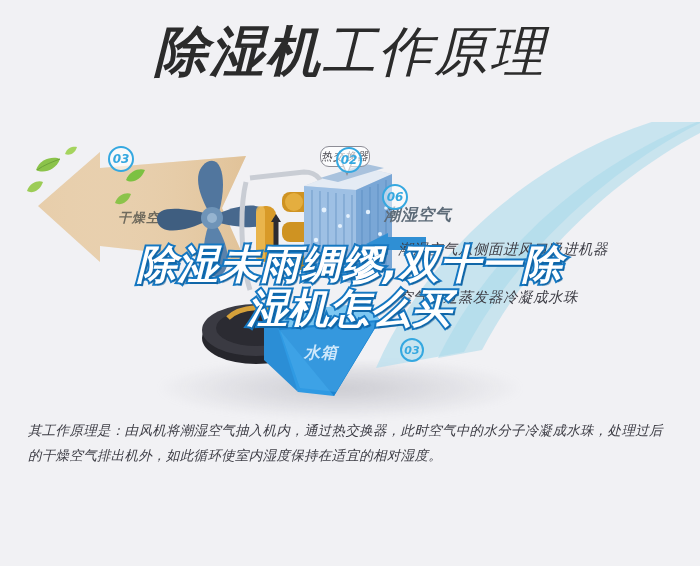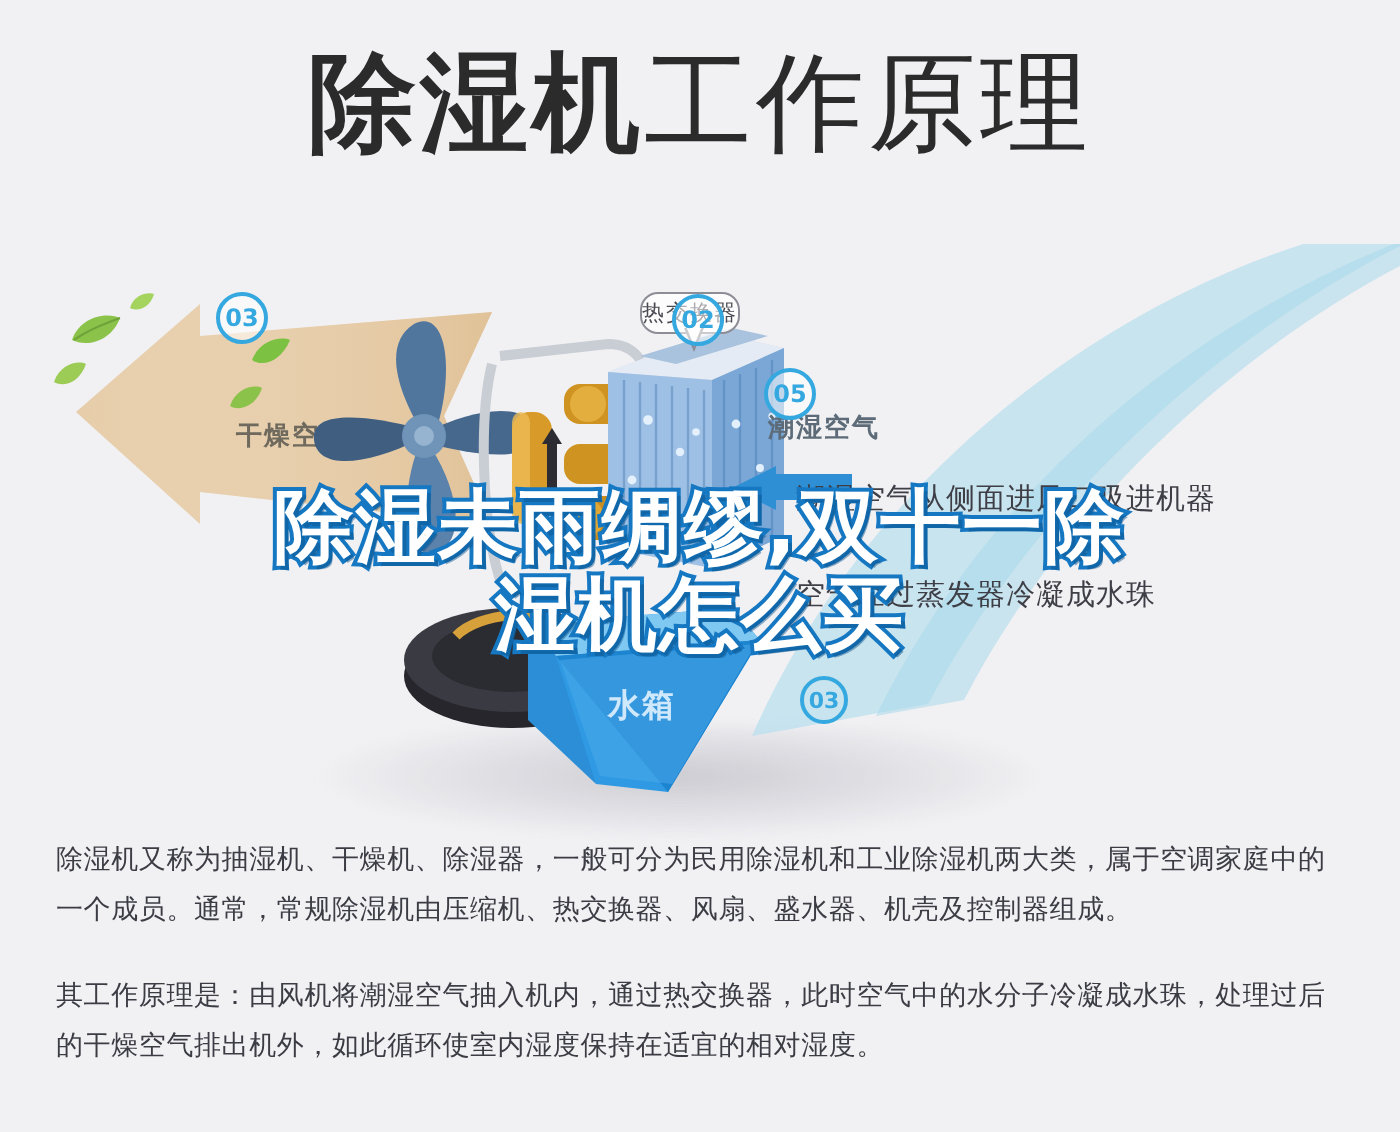--- a/index.html
+++ b/index.html
@@ -1,21 +1,21 @@
 <!DOCTYPE html>
 <html><head>
 <meta charset="utf-8">
 <style>
   html,body{margin:0;padding:0;}
   body{
     width:700px;height:566px;overflow:hidden;
     background:#f1f1f4;
     font-family:"Liberation Sans","DejaVu Sans",sans-serif;
   }
-  #page{position:relative;width:700px;height:566px;background:#f1f1f4;}
+  #page{position:relative;width:700px;height:566px;background:#f1f1f4;font-style:italic;}
 
   
   .title-wrap{
     position:absolute;left:0;top:22px;width:700px;
     text-align:center;
   }
   .title{
     display:inline-block;
     font-size:54px;line-height:60px;
     font-weight:bold;
@@ -102,21 +102,21 @@
   
   .coil{position:absolute;left:238px;top:58px;width:112px;height:132px;}
   .coil svg{display:block;}
 
   
   .blue-arrow{position:absolute;left:366px;top:125px;width:60px;height:22px;}
   .blue-arrow svg{display:block;}
 
   .label-humid{
     position:absolute;left:384px;top:97px;
-    font-size:13px;color:#5d6b78;font-weight:bold;letter-spacing:1px;
+    font-size:16px;color:#5d6b78;font-weight:bold;letter-spacing:1px;
     font-family:"DejaVu Sans","Liberation Sans",sans-serif;
   }
 
   
   .compressor{position:absolute;left:198px;top:190px;width:120px;height:70px;}
   .compressor svg{display:block;}
 
   
   .tank{position:absolute;left:262px;top:196px;width:122px;height:96px;}
   .tank svg{display:block;}
@@ -335,30 +335,29 @@
     </div>
     <div class="label-tank">水箱</div>
 
     <div class="callout">
       <span>热交换器</span>
     </div>
     <div class="callout-tail"></div>
 
     <div class="badge" id="badge03">03</div>
     <div class="badge" id="badge02">02</div>
-    <div class="badge" id="badge01">05</div>
+    <div class="badge" id="badge01">06</div>
 
     <div class="step-line" id="step02">空气经过蒸发器冷凝成水珠</div>
     <div class="step-line" id="step01">潮湿空气从侧面进风口吸进机器</div>
     <div class="step-badge" id="stepbadge03">03</div>
   </div>
 
   <div class="overlay">
     <span class="ov-line">除湿未雨绸缪,双十一除</span>
     <span class="ov-line">湿机怎么买</span>
   </div>
 
   <div class="copy">
-    <p>除湿机又称为抽湿机、干燥机、除湿器，一般可分为民用除湿机和工业除湿机两大类，属于空调家庭中的一个成员。通常，常规除湿机由压缩机、热交换器、风扇、盛水器、机壳及控制器组成。</p>
     <p>其工作原理是：由风机将潮湿空气抽入机内，通过热交换器，此时空气中的水分子冷凝成水珠，处理过后的干燥空气排出机外，如此循环使室内湿度保持在适宜的相对湿度。</p>
   </div>
 
 </div>
 
 </body></html>

